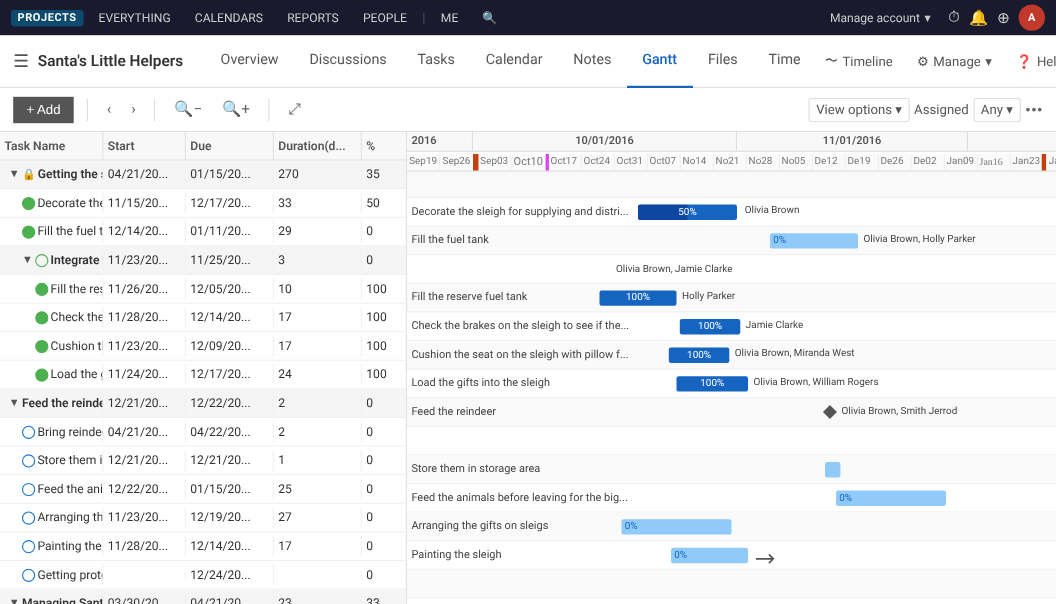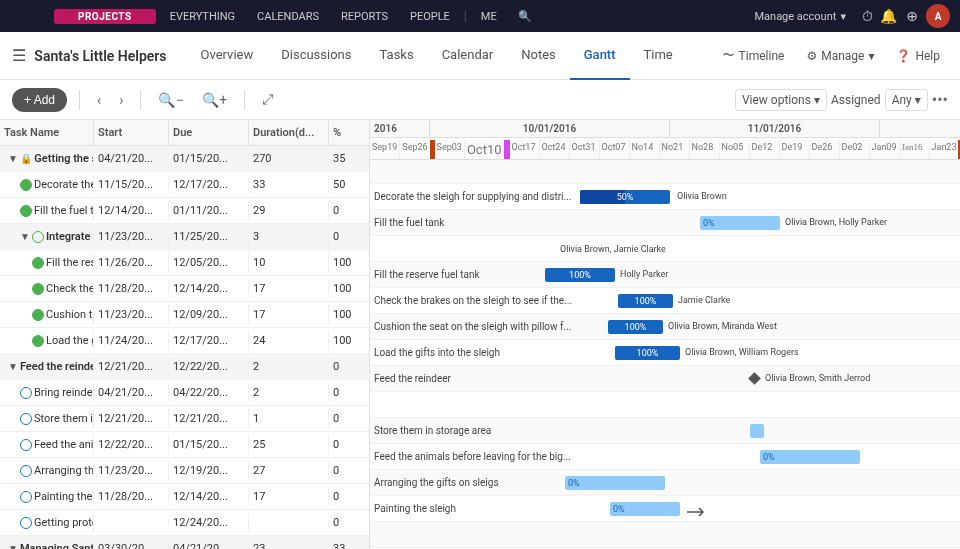--- a/index.html
+++ b/index.html
@@ -1,41 +1,41 @@
 <!DOCTYPE html>
 <html><head>
   <meta charset="utf-8">
   <style>
     * { box-sizing: border-box; margin: 0; padding: 0; }
     body { font-family: -apple-system, BlinkMacSystemFont, 'Segoe UI', Roboto, sans-serif; font-size: 12px; color: #333; background: #fff; overflow: hidden; }
 
     
     .top-nav { background: #1a1a2e; height: 32px; display: flex; align-items: center; padding: 0 10px; gap: 6px; }
-    .top-nav .projects-badge { background: #be185d; color: #fff; font-size: 10px; font-weight: bold; padding: 2px 24px; border-radius: 3px; letter-spacing: 0.5px; margin-left: 44px; }
+    .top-nav .projects-badge { background: #0c4a6e; color: #fff; font-size: 10px; font-weight: bold; padding: 2px 6px; border-radius: 3px; letter-spacing: 0.5px; }
     .top-nav .nav-item { color: #ccc; font-size: 11px; padding: 0 8px; cursor: pointer; }
     .top-nav .nav-sep { color: #555; }
     .top-nav .spacer { flex: 1; }
     .top-nav .manage-account { color: #ccc; font-size: 11px; display: flex; align-items: center; gap: 4px; cursor: pointer; }
     .top-nav .top-icons { display: flex; align-items: center; gap: 8px; margin-left: 10px; }
     .top-nav .top-icon { color: #ccc; font-size: 14px; cursor: pointer; }
     .top-nav .avatar { width: 24px; height: 24px; border-radius: 50%; background: #c0392b; display: flex; align-items: center; justify-content: center; color: #fff; font-size: 10px; font-weight: bold; }
 
     
     .sec-nav { height: 48px; border-bottom: 1px solid #e0e0e0; display: flex; align-items: center; padding: 0 12px; gap: 0; }
     .hamburger { color: #555; font-size: 16px; cursor: pointer; margin-right: 8px; }
     .project-title { font-size: 14px; font-weight: 600; color: #333; margin-right: 20px; white-space: nowrap; }
     .sec-nav-tabs { display: flex; align-items: center; gap: 0; }
     .sec-tab { padding: 0 14px; height: 48px; display: flex; align-items: center; font-size: 13px; color: #555; cursor: pointer; border-bottom: 2px solid transparent; }
     .sec-tab.active { color: #1565c0; border-bottom: 2px solid #1565c0; font-weight: 500; }
     .sec-nav-right { margin-left: auto; display: flex; align-items: center; gap: 6px; }
     .sec-nav-btn { display: flex; align-items: center; gap: 4px; font-size: 12px; color: #555; padding: 4px 8px; cursor: pointer; border-radius: 3px; }
 
     
     .toolbar { height: 40px; border-bottom: 1px solid #e0e0e0; display: flex; align-items: center; padding: 0 12px; gap: 8px; }
-    .add-btn { background: #555; color: #fff; border: none; border-radius: 12px; padding: 5px 12px; font-size: 12px; cursor: pointer; display: flex; align-items: center; gap: 4px; }
+    .add-btn { background: #555; color: #fff; border: none; border-radius: 0; padding: 5px 12px; font-size: 12px; cursor: pointer; display: flex; align-items: center; gap: 4px; }
     .toolbar-sep { width: 1px; height: 20px; background: #ddd; margin: 0 4px; }
     .toolbar-icon { color: #666; font-size: 14px; cursor: pointer; padding: 3px 5px; border-radius: 3px; }
     .view-options { margin-left: auto; display: flex; align-items: center; gap: 4px; font-size: 12px; color: #555; }
     .view-opt-btn { display: flex; align-items: center; gap: 3px; cursor: pointer; padding: 3px 6px; border-radius: 3px; border: 1px solid #ddd; }
     .more-btn { cursor: pointer; color: #666; font-size: 16px; }
 
     
     .main { display: flex; height: calc(100vh - 120px); overflow: hidden; }
 
     
@@ -101,20 +101,21 @@
 <div class="sec-nav">
   <span class="hamburger">☰</span>
   <span class="project-title">Santa's Little Helpers</span>
   <div class="sec-nav-tabs">
     <div class="sec-tab">Overview</div>
     <div class="sec-tab">Discussions</div>
     <div class="sec-tab">Tasks</div>
     <div class="sec-tab">Calendar</div>
     <div class="sec-tab">Notes</div>
     <div class="sec-tab active">Gantt</div>
+    <div class="sec-tab">Files</div>
     <div class="sec-tab">Time</div>
   </div>
   <div class="sec-nav-right">
     <div class="sec-nav-btn">
       <span>〜</span>
       <span>Timeline</span>
     </div>
     <div class="sec-nav-btn">
       <span>⚙</span>
       <span>Manage</span>
@@ -350,21 +351,21 @@
         <div style="min-width:240px; font-size:10px; font-weight:600; color:#555; padding:3px 6px; border-right:1px solid #ddd; text-align:center;">10/01/2016</div>
         <div style="min-width:210px; font-size:10px; font-weight:600; color:#555; padding:3px 6px; border-right:1px solid #ddd; text-align:center;">11/01/2016</div>
         <div style="min-width:240px; font-size:10px; font-weight:600; color:#555; padding:3px 6px; border-right:1px solid #ddd; text-align:center;">12/01/2016</div>
 
       </div>
 
       <div style="display:flex; border-bottom:1px solid #ddd; background:#fafafa; position:sticky; top:20px; z-index:10;">
         <div style="min-width:30px; font-size:9px; color:#777; padding:2px 2px; border-right:1px solid #eee;">Sep19</div>
         <div style="min-width:30px; font-size:9px; color:#777; padding:2px 2px; border-right:5px solid #c2410c;">Sep26</div>
         <div style="min-width:30px; font-size:9px; color:#777; padding:2px 2px; border-right:1px solid #eee;">Sep03</div>
-        <div style="min-width:30px; font-size:13px; color:#777; padding:2px 2px; border-right:6px solid #d946ef;">Oct10</div>
+        <div style="min-width:30px; font-size:10px; color:#777; padding:2px 2px; border-right:3px solid #d946ef;">Oct10</div>
         <div style="min-width:30px; font-size:9px; color:#777; padding:2px 2px; border-right:1px solid #eee;">Oct17</div>
         <div style="min-width:30px; font-size:9px; color:#777; padding:2px 2px; border-right:1px solid #eee;">Oct24</div>
         <div style="min-width:30px; font-size:9px; color:#777; padding:2px 2px; border-right:1px solid #eee;">Oct31</div>
         <div style="min-width:30px; font-size:9px; color:#777; padding:2px 2px; border-right:1px solid #eee;">Oct07</div>
         <div style="min-width:30px; font-size:9px; color:#777; padding:2px 2px; border-right:1px solid #eee;">No14</div>
         <div style="min-width:30px; font-size:9px; color:#777; padding:2px 2px; border-right:1px solid #eee;">No21</div>
         <div style="min-width:30px; font-size:9px; color:#777; padding:2px 2px; border-right:1px solid #eee;">No28</div>
         <div style="min-width:30px; font-size:9px; color:#777; padding:2px 2px; border-right:1px solid #eee;">No05</div>
         <div style="min-width:30px; font-size:9px; color:#777; padding:2px 2px; border-right:1px solid #eee;">De12</div>
         <div style="min-width:30px; font-size:9px; color:#777; padding:2px 2px; border-right:1px solid #eee;">De19</div>

